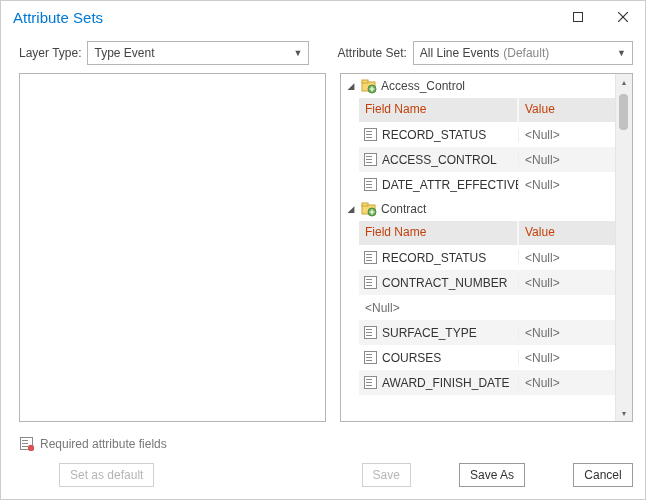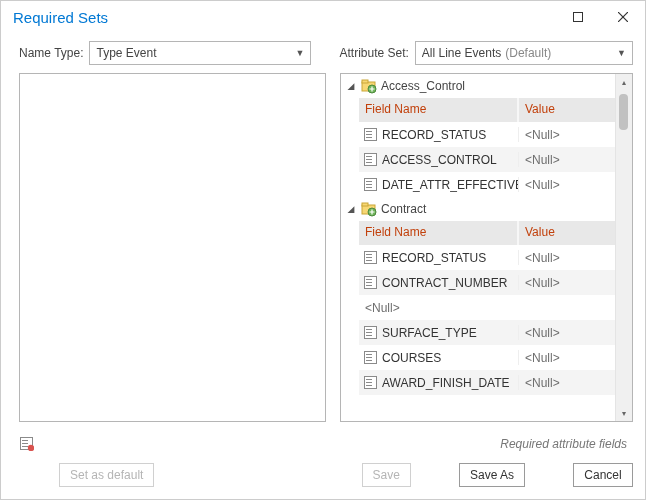--- a/index.html
+++ b/index.html
@@ -183,22 +183,20 @@
     width: 15px; height: 15px;
     display:inline-flex; align-items:center; justify-content:center;
     flex-shrink: 0;
   }
   .footer-hint {
     display: flex;
     align-items: center;
     gap: 6px;
     padding: 6px 18px 2px 18px;
     color: #777;
-    font-style: italic;
-    justify-content: space-between;
   }
   .footer-buttons {
     display: flex;
     padding: 10px 12px 12px 18px;
     gap: 8px;
     align-items: center;
   }
   .footer-buttons .flex { flex: 1; }
   .btn {
     border: 1px solid #9a9a9a;
@@ -217,37 +215,37 @@
     color: #b5b5b5;
     border-color: #d0d0d0;
   }
 </style>
 </head>
 <body>
 
 <div class="window">
 
   <div class="titlebar">
-    <span>Required Sets</span>
+    <span>Attribute Sets</span>
     <span class="spacer"></span>
     <div class="win-btn">
       <svg width="10" height="10">
           <rect x="0.5" y="0.5" width="9" height="9" fill="none" stroke="#333" stroke-width="1"></rect>
         </svg>
     </div>
     <div class="win-btn">
       <svg width="10" height="10">
           <line x1="0" y1="0" x2="10" y2="10" stroke="#333" stroke-width="1.2"></line>
           <line x1="10" y1="0" x2="0" y2="10" stroke="#333" stroke-width="1.2"></line>
         </svg>
     </div>
   </div>
 
   <div class="controls-row">
-    <span class="lbl">Name Type:</span>
+    <span class="lbl">Layer Type:</span>
     <div class="combo" style="flex:0 0 208px;">
       <span class="combo-text">Type Event</span>
       <span class="combo-caret">▼</span>
     </div>
     <span style="width:16px;"></span>
     <span class="lbl">Attribute Set:</span>
     <div class="combo">
       <span class="combo-text">
         <span>All Line Events</span><span class="default-tag">(Default)</span>
       </span>

